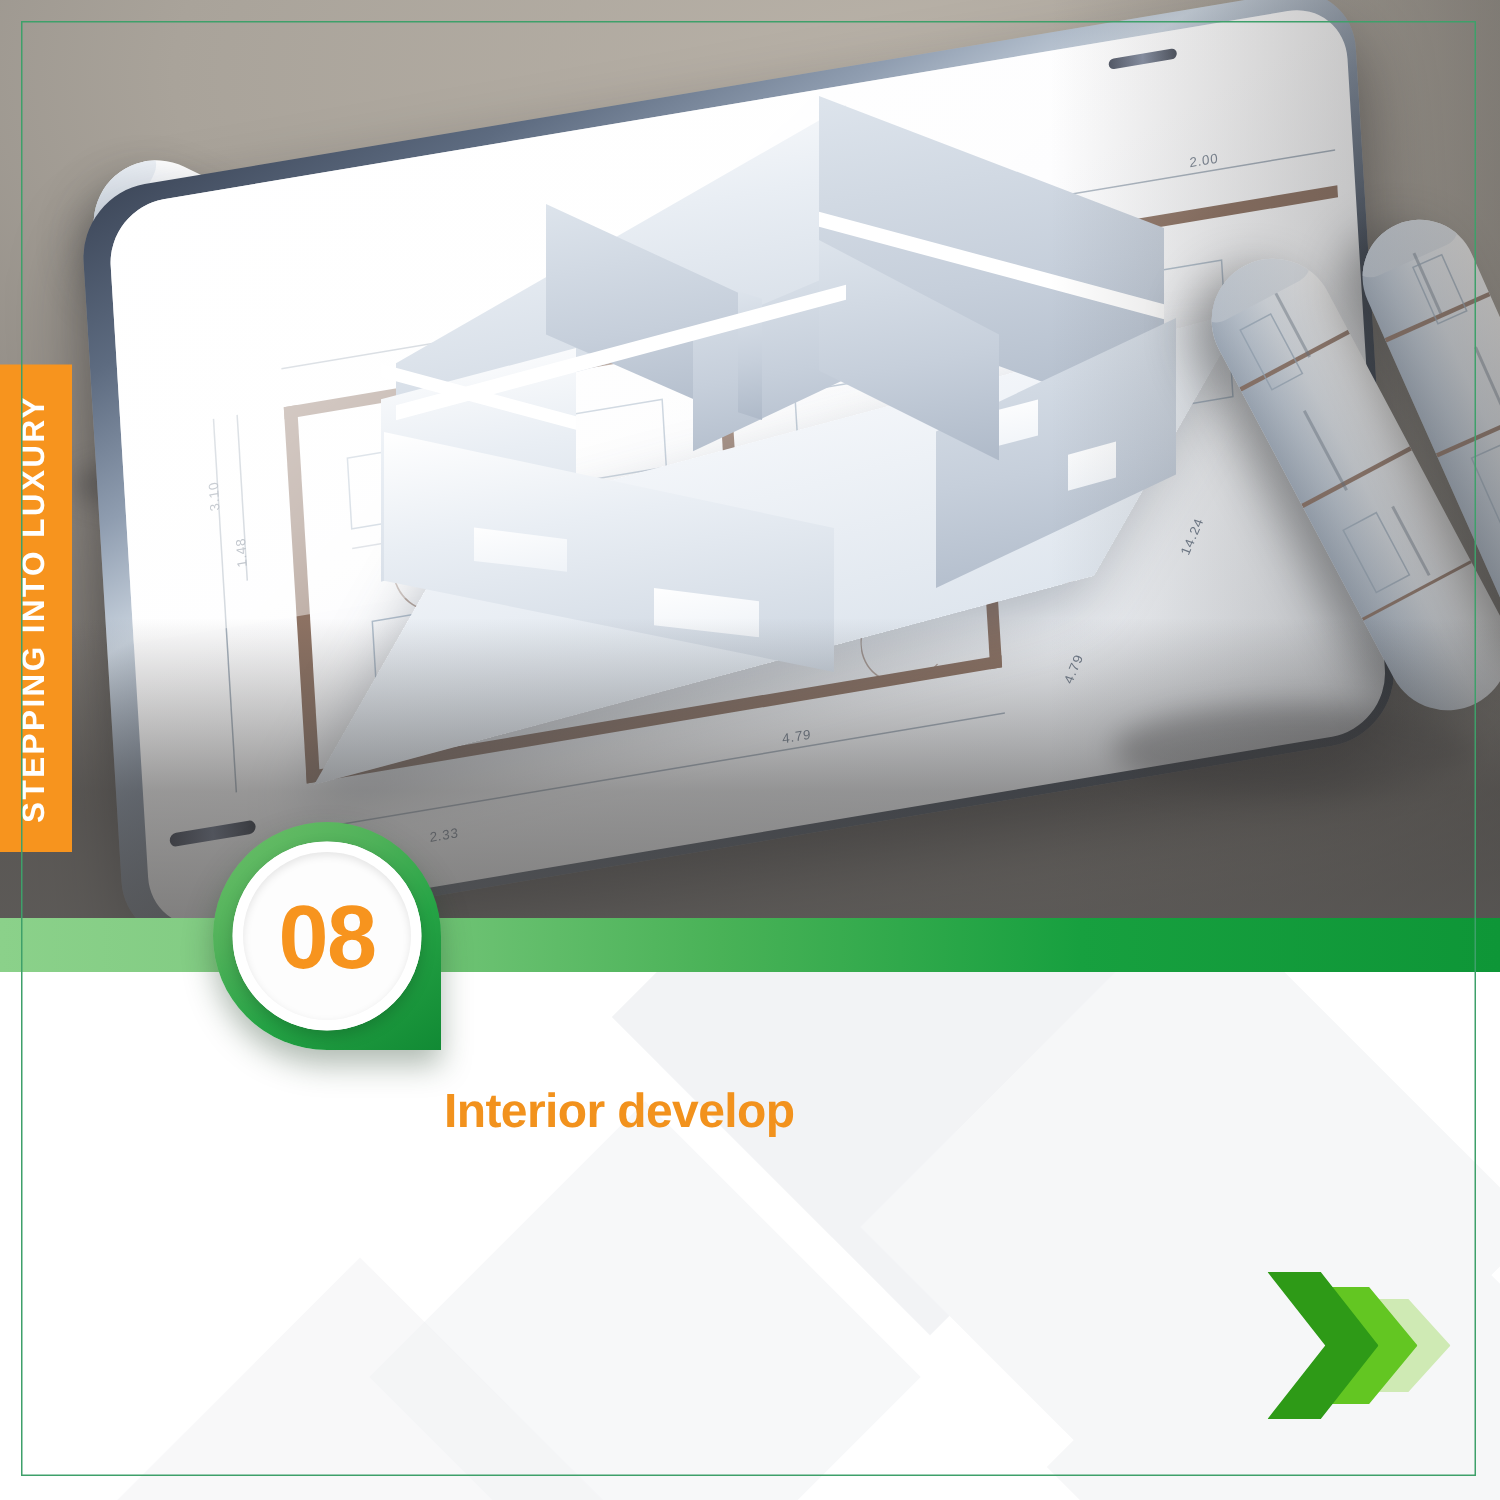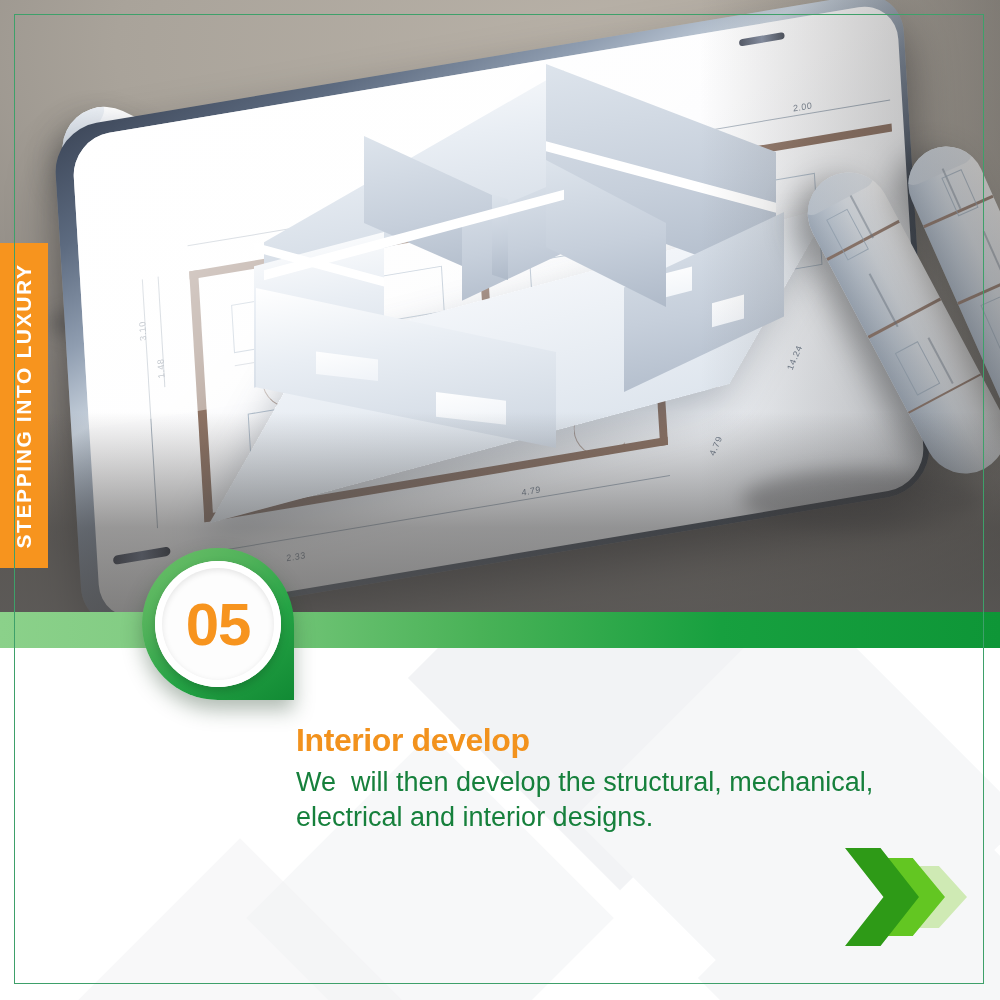--- a/index.html
+++ b/index.html
@@ -338,26 +338,25 @@
     <div class="diag2" style="left:640px;top:10px;width:320px;height:320px;transform:rotate(45deg);"></div>
     <div class="diag" style="left:300px;top:140px;width:260px;height:260px;transform:rotate(45deg);opacity:.55;"></div>
     <div class="diag2" style="left:760px;top:180px;width:300px;height:300px;transform:rotate(45deg);"></div>
     <div class="diag" style="left:120px;top:240px;width:240px;height:240px;transform:rotate(45deg);opacity:.5;"></div>
   </div>
 
   <div class="badge">
     <div class="badge-shape"></div>
     <div class="badge-inner"></div>
     <div class="badge-ring"></div>
-    <div class="badge-num">05</div>
+    <div class="badge-num">08</div>
   </div>
 
   <div class="txt">
     <h2>Interior develop</h2>
-    <p>We  will then develop the structural, mechanical, electrical and interior designs.</p>
   </div>
 
   <div class="arrows">
     <div class="chev c3">
         <i></i>
       </div>
     <div class="chev c2">
         <i></i>
       </div>
     <div class="chev c1">

